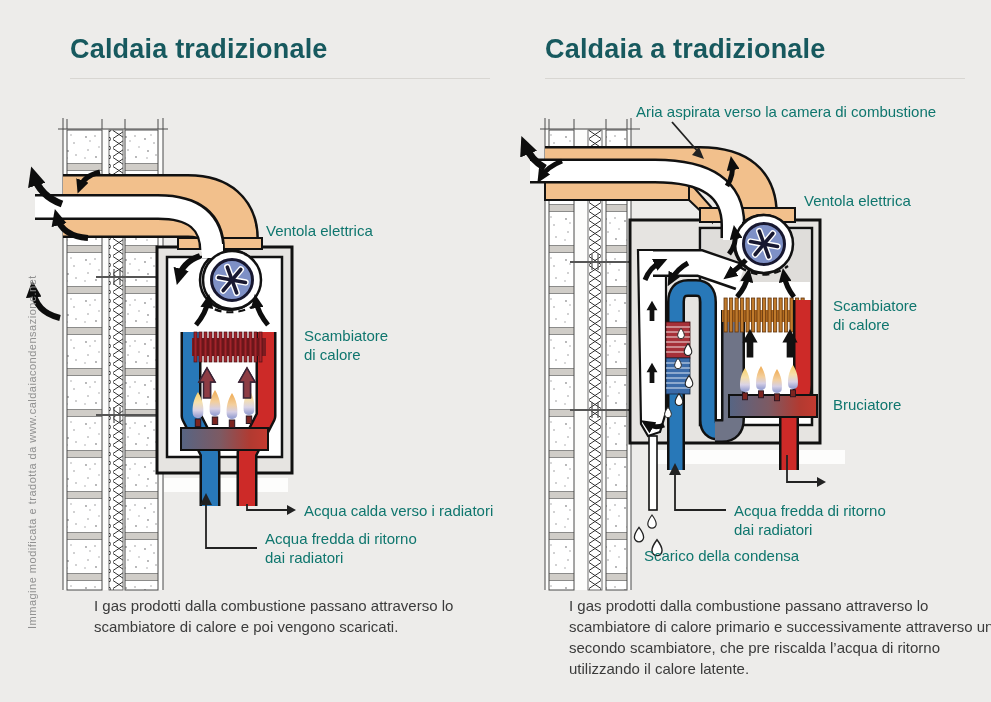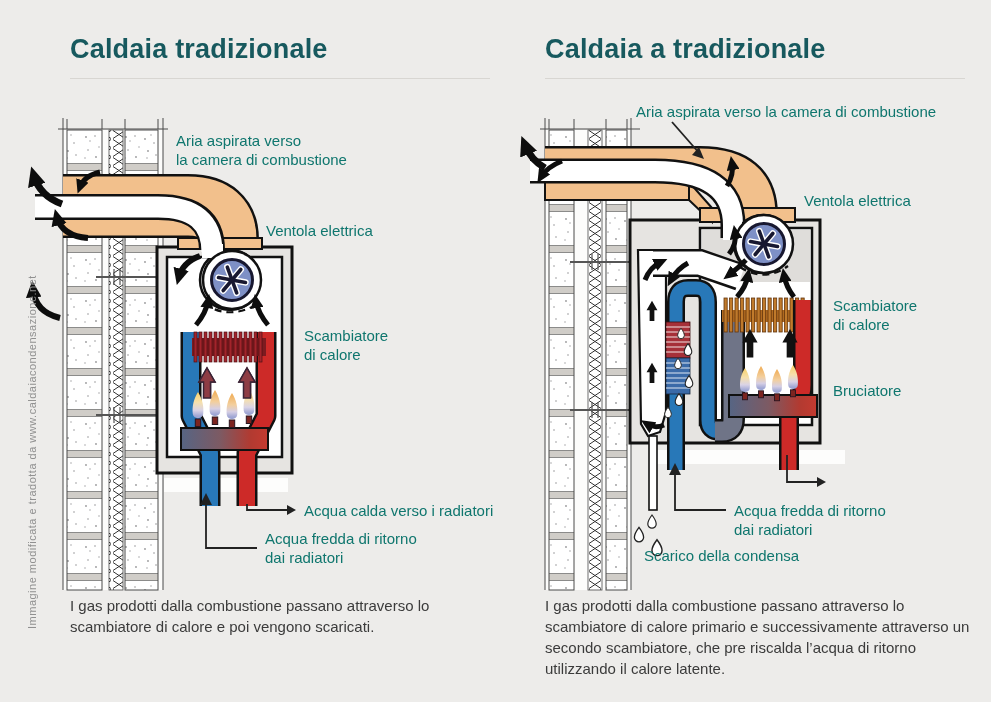--- a/index.html
+++ b/index.html
@@ -11,21 +11,21 @@
   .title{
     position:absolute;top:34px;font-size:27px;font-weight:bold;
     color:#17595e;letter-spacing:.2px;white-space:nowrap;text-align:center;
   }
   .title-rule{position:absolute;top:78px;width:420px;height:1px;background:#d8d6d2;}
   .lbl{
     position:absolute;font-size:15px;line-height:19px;white-space:pre-line;
     color:#0f766e;
   }
   .caption{
-    position:absolute;font-size:15px;line-height:21px;color:#3b3b3b;
+    position:absolute;font-size:15px;line-height:21px;color:#3b3b3b;margin-left:24px;
   }
   #watermark{
     position:absolute;left:26px;top:629px;width:402px;
     transform:rotate(-90deg);transform-origin:0 0;
     font-size:11px;letter-spacing:.5px;color:#909090;white-space:nowrap;
   }
   svg{position:absolute;left:0;top:0;}
 </style>
 </head>
 <body>
@@ -382,33 +382,31 @@
     </g>
   </svg>
 
   <div id="watermark">Immagine modificata e tradotta da www.caldaiacondensazione.net</div>
 
   <div class="title" style="left:70px;">Caldaia tradizionale</div>
   <div class="title-rule" style="left:70px;"></div>
   <div class="title" style="left:545px;">Caldaia a tradizionale</div>
   <div class="title-rule" style="left:545px;"></div>
 
-  <div class="lbl" style="left:176px;top:131px;">Aria aspirata verso
-la camera di combustione</div>
   <div class="lbl" style="left:266px;top:221px;">Ventola elettrica</div>
   <div class="lbl" style="left:304px;top:326px;">Scambiatore
 di calore</div>
   <div class="lbl" style="left:304px;top:501px;">Acqua calda verso i radiatori</div>
   <div class="lbl" style="left:265px;top:529px;">Acqua fredda di ritorno
 dai radiatori</div>
   <div class="caption" style="left:70px;top:595px;width:430px;">I gas prodotti dalla combustione passano attraverso lo scambiatore di calore e poi vengono scaricati.</div>
 
   <div class="lbl" style="left:636px;top:102px;">Aria aspirata verso la camera di combustione</div>
   <div class="lbl" style="left:804px;top:191px;">Ventola elettrica</div>
   <div class="lbl" style="left:833px;top:296px;">Scambiatore
 di calore</div>
-  <div class="lbl" style="left:833px;top:381px;">Bruciatore</div>
+  <div class="lbl" style="left:833px;top:395px;">Bruciatore</div>
   <div class="lbl" style="left:734px;top:501px;">Acqua fredda di ritorno
 dai radiatori</div>
   <div class="lbl" style="left:644px;top:546px;">Scarico della condensa</div>
   <div class="caption" style="left:545px;top:595px;width:445px;">I gas prodotti dalla combustione passano attraverso lo scambiatore di calore primario e successivamente attraverso un secondo scambiatore, che pre riscalda l’acqua di ritorno utilizzando il calore latente.</div>
 
 </div>
 
 </body></html>

